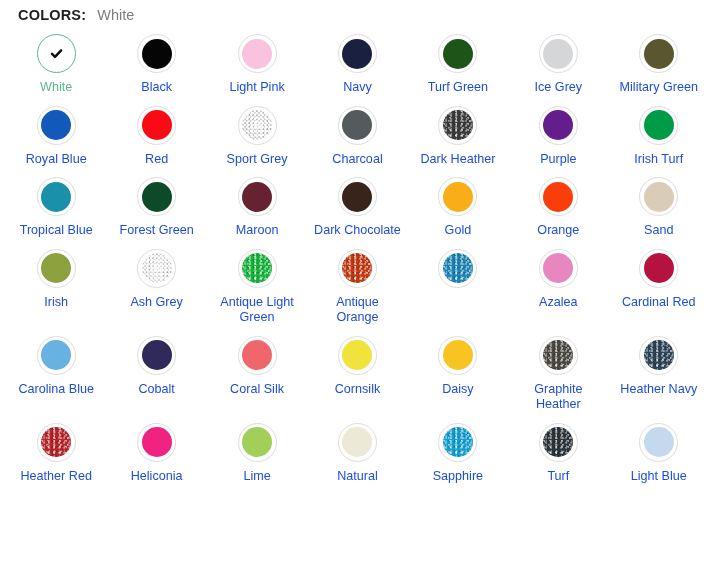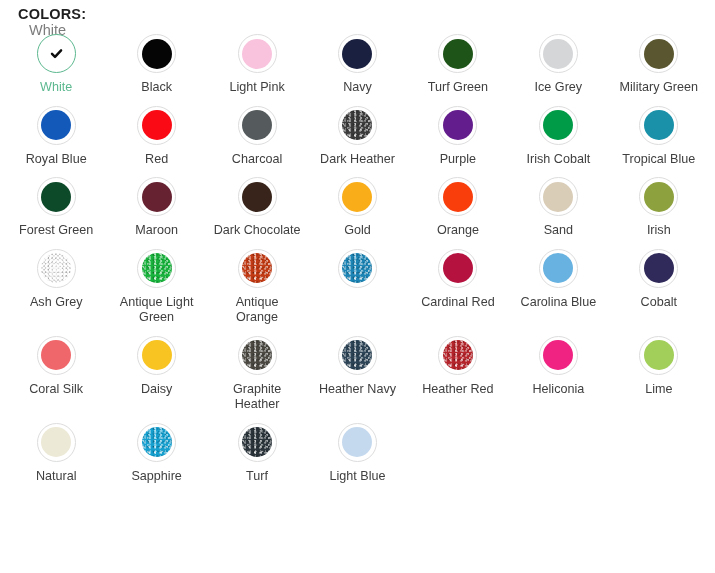--- a/index.html
+++ b/index.html
@@ -19,25 +19,24 @@
   #root {
     width: 715px;
     height: 573px;
     position: relative;
     box-sizing: border-box;
   }
 
   
   .hdr {
     display: flex;
-    align-items: flex-start;
+    align-items: center;
     padding: 6px 0 0 18px;
     height: 24px;
     box-sizing: border-box;
-    flex-direction: column;
   }
   .hdr-label {
     font-size: 14.5px;
     font-weight: bold;
     color: #1f1f1f;
     letter-spacing: 0.2px;
   }
   .hdr-value {
     font-size: 14.5px;
     color: #7c7c7c;
@@ -106,21 +105,21 @@
     stroke-linecap: round;
     stroke-linejoin: round;
   }
   .cell:not(.selected) .check { display: none; }
 
   
   .sw-label {
     margin-top: 7px;
     font-size: 12.6px;
     line-height: 15.5px;
-    color: #404040;
+    color: #1d4ed8;
     text-align: center;
     max-width: 88px;
     word-wrap: break-word;
   }
   .cell.selected .sw-label {
     color: #5cb88f;
   }
 
   
   .tex-heather .sw-inner {
@@ -210,20 +209,26 @@
           <div class="sw-inner" style="background-color: rgb(18, 89, 186);"></div>
         </div>
         <div class="sw-label">Royal Blue</div>
       </div>
       <div class="cell">
         <div class="sw-outer">
           <div class="sw-inner" style="background-color: rgb(250, 10, 20);"></div>
         </div>
         <div class="sw-label">Red</div>
       </div>
+      <div class="cell tex-speckle">
+        <div class="sw-outer">
+          <div class="sw-inner" style="background-color: rgb(212, 212, 212);"></div>
+        </div>
+        <div class="sw-label">Sport Grey</div>
+      </div>
       <div class="cell">
         <div class="sw-outer">
           <div class="sw-inner" style="background-color: rgb(85, 91, 93);"></div>
         </div>
         <div class="sw-label">Charcoal</div>
       </div>
       <div class="cell tex-heather">
         <div class="sw-outer">
           <div class="sw-inner" style="background-color: rgb(59, 59, 59);"></div>
         </div>
@@ -232,21 +237,21 @@
       <div class="cell">
         <div class="sw-outer">
           <div class="sw-inner" style="background-color: rgb(100, 29, 140);"></div>
         </div>
         <div class="sw-label">Purple</div>
       </div>
       <div class="cell">
         <div class="sw-outer">
           <div class="sw-inner" style="background-color: rgb(0, 155, 71);"></div>
         </div>
-        <div class="sw-label">Irish Cobalt</div>
+        <div class="sw-label">Irish Turf</div>
       </div>
       <div class="cell">
         <div class="sw-outer">
           <div class="sw-inner" style="background-color: rgb(26, 145, 168);"></div>
         </div>
         <div class="sw-label">Tropical Blue</div>
       </div>
       <div class="cell">
         <div class="sw-outer">
           <div class="sw-inner" style="background-color: rgb(13, 74, 42);"></div>
@@ -307,20 +312,26 @@
         </div>
         <div class="sw-label">Antique Orange</div>
       </div>
       <div class="cell tex-heather">
         <div class="sw-outer">
           <div class="sw-inner" style="background-color: rgb(28, 133, 181);"></div>
         </div>
       </div>
       <div class="cell">
         <div class="sw-outer">
+          <div class="sw-inner" style="background-color: rgb(232, 135, 191);"></div>
+        </div>
+        <div class="sw-label">Azalea</div>
+      </div>
+      <div class="cell">
+        <div class="sw-outer">
           <div class="sw-inner" style="background-color: rgb(181, 18, 63);"></div>
         </div>
         <div class="sw-label">Cardinal Red</div>
       </div>
       <div class="cell">
         <div class="sw-outer">
           <div class="sw-inner" style="background-color: rgb(103, 178, 224);"></div>
         </div>
         <div class="sw-label">Carolina Blue</div>
       </div>
@@ -331,20 +342,26 @@
         <div class="sw-label">Cobalt</div>
       </div>
       <div class="cell">
         <div class="sw-outer">
           <div class="sw-inner" style="background-color: rgb(240, 103, 107);"></div>
         </div>
         <div class="sw-label">Coral Silk</div>
       </div>
       <div class="cell">
         <div class="sw-outer">
+          <div class="sw-inner" style="background-color: rgb(242, 226, 60);"></div>
+        </div>
+        <div class="sw-label">Cornsilk</div>
+      </div>
+      <div class="cell">
+        <div class="sw-outer">
           <div class="sw-inner" style="background-color: rgb(248, 196, 33);"></div>
         </div>
         <div class="sw-label">Daisy</div>
       </div>
       <div class="cell tex-heather">
         <div class="sw-outer">
           <div class="sw-inner" style="background-color: rgb(74, 72, 65);"></div>
         </div>
         <div class="sw-label">Graphite Heather</div>
       </div>

